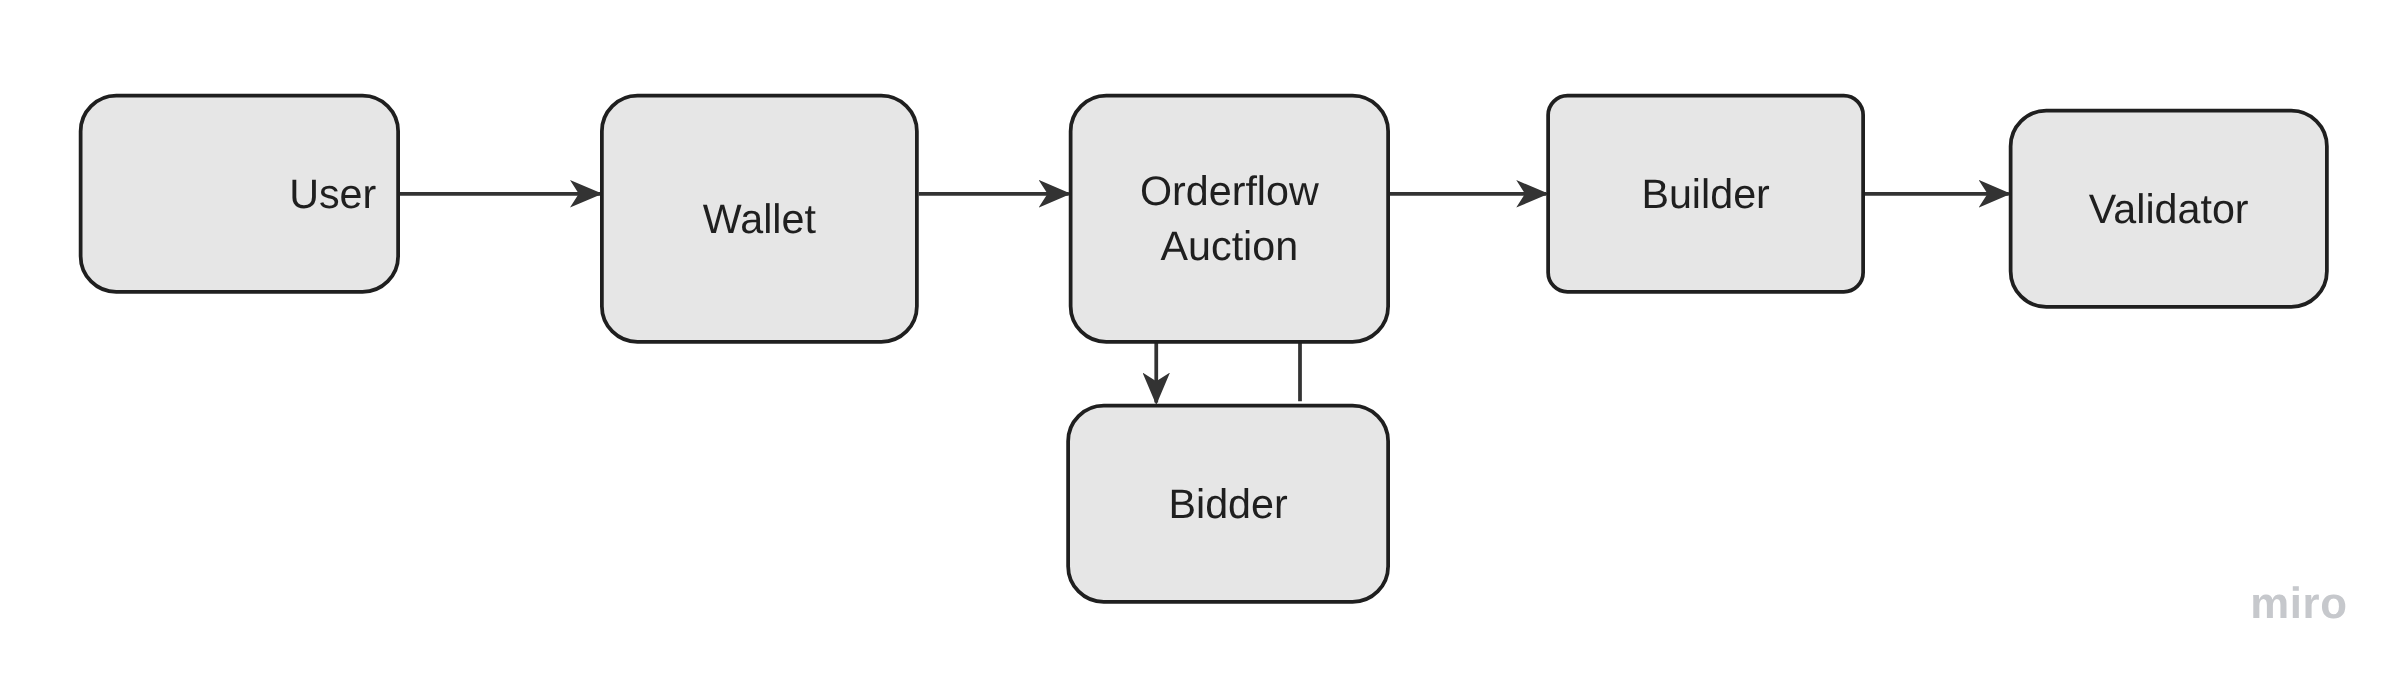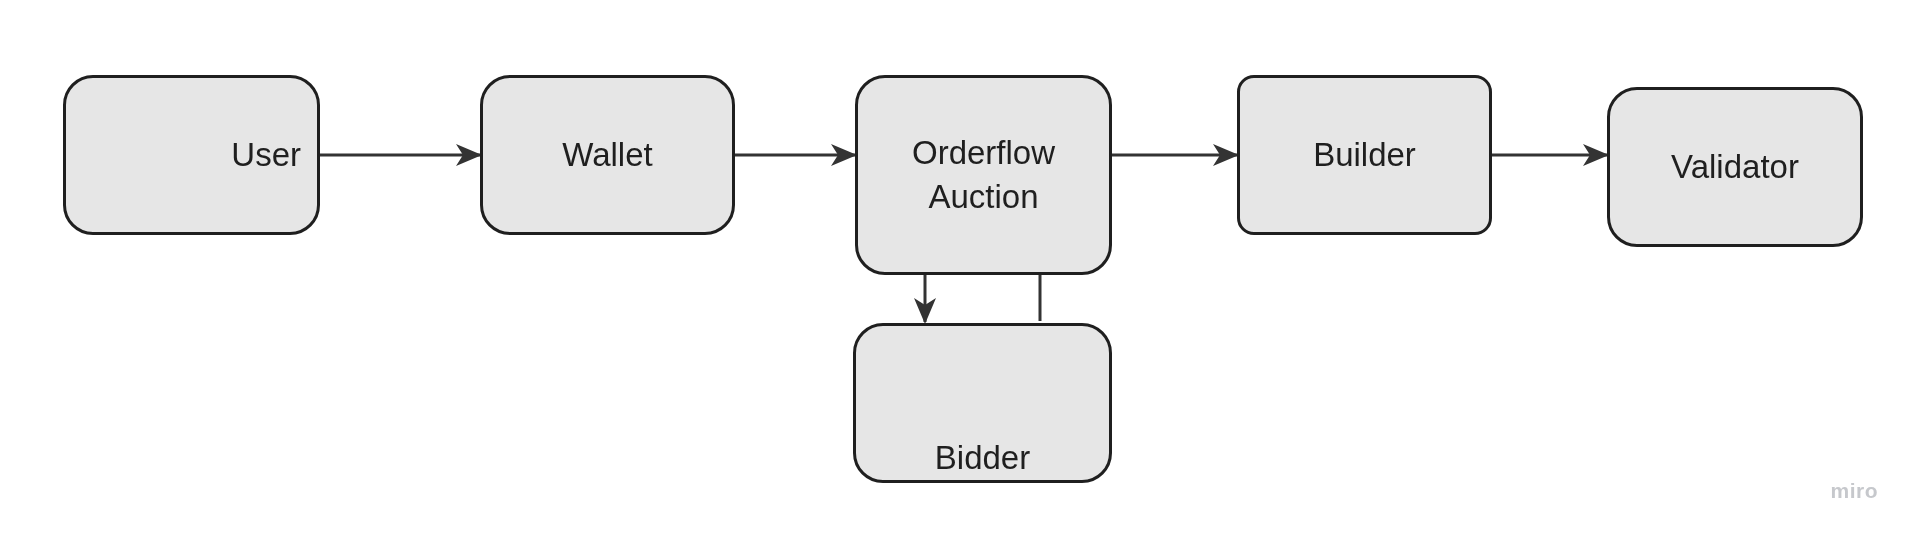--- a/index.html
+++ b/index.html
@@ -31,21 +31,21 @@
     padding: 0 16px;
     font-size: 33px;
     line-height: 1.32;
     color: var(--text-color, #1f1f1f);
   }
   .node span { display: block; }
   .watermark {
     position: absolute;
     right: 42px;
     bottom: 40px;
-    font-size: 21px;
+    font-size: 35px;
     font-weight: 600;
     letter-spacing: 0.5px;
     color: var(--watermark-color, #c6c8cc);
     user-select: none;
   }
 </style>
 </head>
 <body>
 
 <div class="canvas">
@@ -59,30 +59,30 @@
       <line x1="735" y1="155" x2="855" y2="155" stroke="#333333" stroke-width="3" marker-end="url(#arrowhead)"></line>
       <line x1="1112" y1="155" x2="1237" y2="155" stroke="#333333" stroke-width="3" marker-end="url(#arrowhead)"></line>
       <line x1="1492" y1="155" x2="1607" y2="155" stroke="#333333" stroke-width="3" marker-end="url(#arrowhead)"></line>
       <line x1="925" y1="237" x2="925" y2="322" stroke="#333333" stroke-width="3" marker-end="url(#arrowhead)"></line>
       <line x1="1040" y1="321" x2="1040" y2="236" stroke="#333333" stroke-width="3" marker-end="url(#arrowhead)"></line>
     </svg>
   <div>
       <div class="node" style="left: 63px; top: 75px; width: 257px; height: 160px; justify-content: flex-end;">
         <span>User</span>
       </div>
-      <div class="node" style="left: 480px; top: 75px; width: 255px; height: 160px;">
+      <div class="node" style="left: 480px; top: 75px; width: 255px; height: 200px;">
         <span>Wallet</span>
       </div>
       <div class="node" style="left: 855px; top: 75px; width: 257px; height: 200px;">
         <span>Orderflow Auction</span>
       </div>
       <div class="node" style="left: 1237px; top: 75px; width: 255px; height: 160px; border-radius: 17px;">
         <span>Builder</span>
       </div>
       <div class="node" style="left: 1607px; top: 75px; width: 256px; height: 160px; margin-top: 12px;">
         <span>Validator</span>
       </div>
-      <div class="node" style="left: 853px; top: 323px; width: 259px; height: 160px; align-items: flex-end;">
+      <div class="node" style="left: 853px; top: 323px; width: 259px; height: 160px;">
         <span>Bidder</span>
       </div>
     </div>
   <div class="watermark">miro</div>
 </div>
 
 </body></html>

